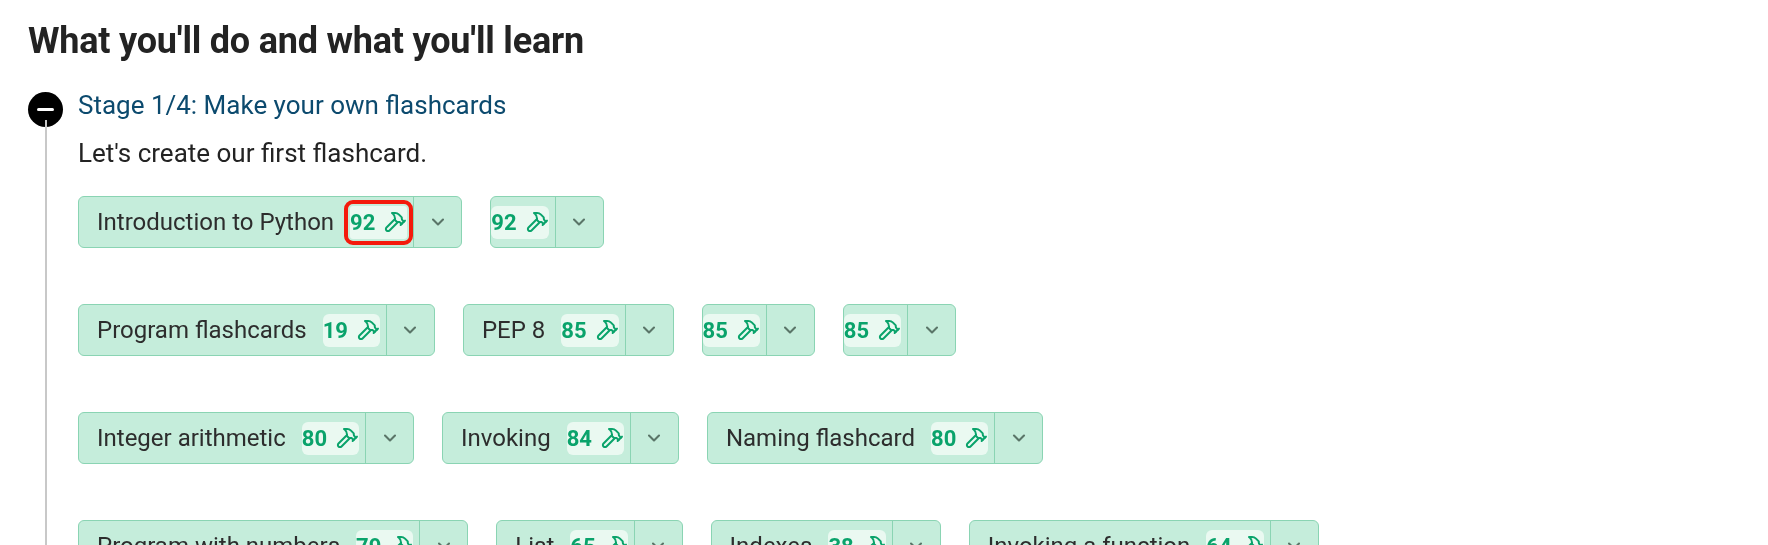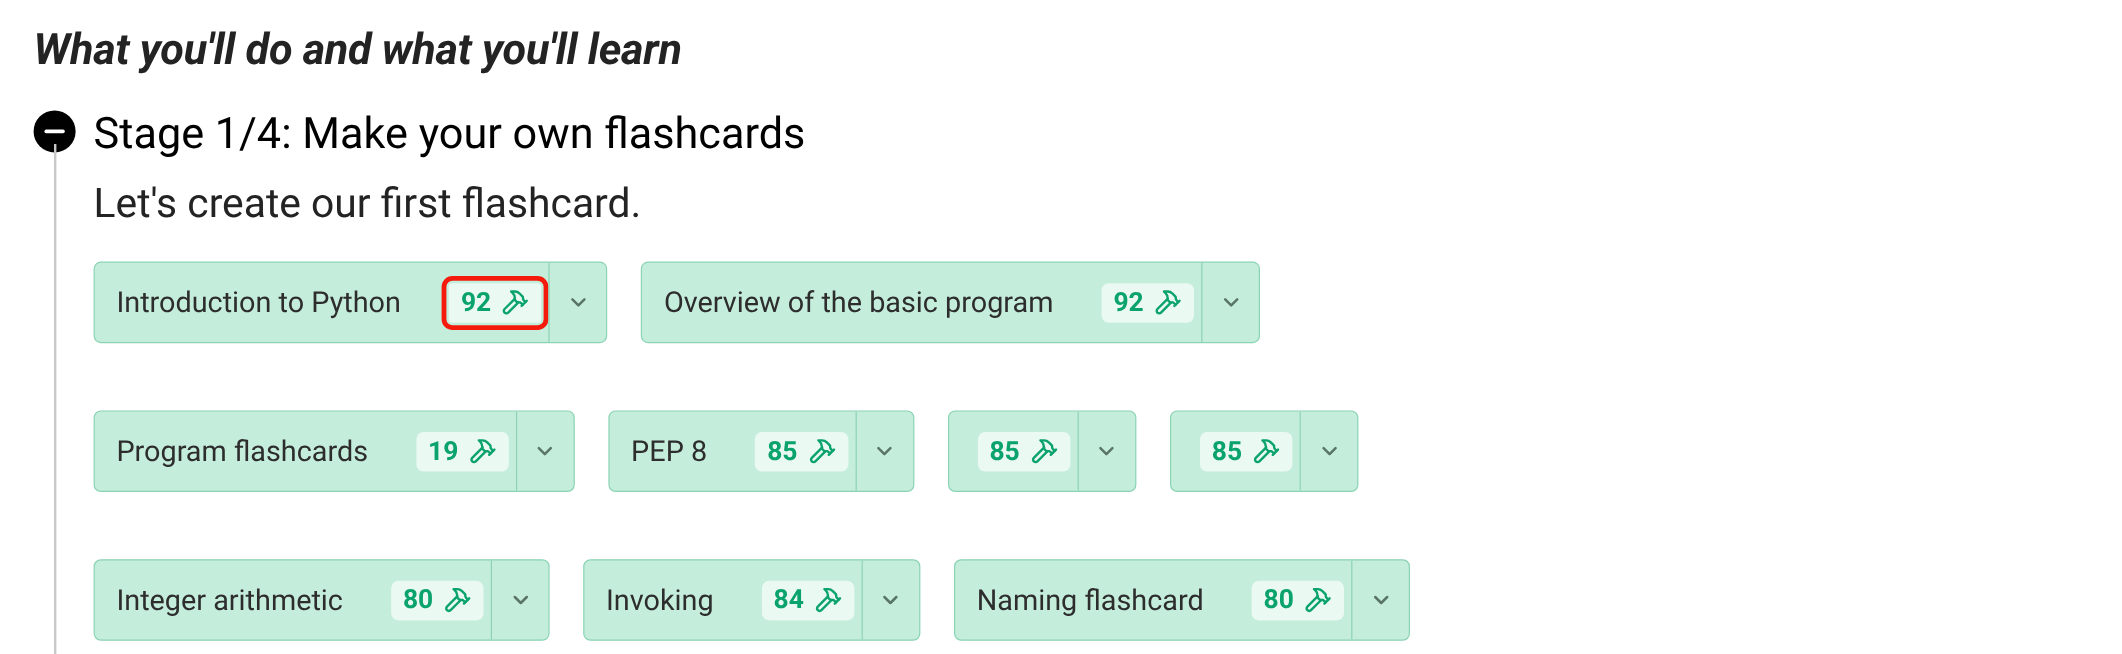--- a/index.html
+++ b/index.html
@@ -9,21 +9,20 @@
     font-family: -apple-system, BlinkMacSystemFont, "Segoe UI", Roboto, Helvetica, Arial, sans-serif;
     color: #232323;
     background: #ffffff;
     width: 1768px;
   }
   h2.section-title {
     font-size: 36px;
     font-weight: 700;
     margin: 0 0 28px 0;
     letter-spacing: -0.2px;
-    font-style: italic;
   }
   .stage-line {
     position: relative;
     padding-left: 50px;
   }
   .collapse-btn {
     position: absolute;
     left: 0;
     top: 2px;
     width: 35px;
@@ -43,63 +42,62 @@
   }
   .timeline {
     position: absolute;
     left: 17px;
     top: 30px;
     bottom: -20px;
     width: 1.5px;
     background: #c8c8c8;
   }
   .stage-title {
-    font-size: 36px;
+    font-size: 26px;
     font-weight: 400;
     margin: 0 0 18px 0;
-    color: #000000;
+    color: #0c4a6e;
   }
   .stage-desc {
-    font-size: 34px;
+    font-size: 26px;
     font-weight: 400;
     margin: 0 0 28px 0;
     color: #232323;
   }
   .chips {
     display: flex;
     flex-wrap: wrap;
     gap: 28px;
     row-gap: 28px;
   }
   .chip {
     display: inline-flex;
     align-items: center;
     background: #c5eddb;
     border: 1.5px solid #8ad4b3;
     border-radius: 6px;
     padding: 0;
-    height: 68px;
+    height: 52px;
     overflow: hidden;
     text-align: center;
   }
   .chip-label {
     font-size: 24px;
     color: #2d2d2d;
     padding: 0 16px 0 18px;
     white-space: nowrap;
   }
   .score-pill {
     display: inline-flex;
     align-items: center;
     gap: 8px;
     background: #eaf9f1;
     border-radius: 6px;
-    padding: 4px 10px;
+    padding: 4px 0;
     margin-right: 6px;
-    margin-left: 24px;
   }
   .score-pill.highlighted {
     outline: 4px solid #f41a0c;
     outline-offset: 2px;
     border-radius: 3px;
   }
   .score-num {
     font-size: 22px;
     font-weight: 700;
     color: #0aa36b;
@@ -155,21 +153,20 @@
             </svg>
           </span>
         </span>
         <span class="chevron">
           <svg viewBox="0 0 24 24" fill="none" stroke="#5a7568" stroke-width="2.5" stroke-linecap="round" stroke-linejoin="round">
             <polyline points="6 9 12 15 18 9"></polyline>
           </svg>
         </span>
       </div>
       <div class="chip">
-        <span class="chip-label">Overview of the basic program</span>
         <span class="score-pill">
           <span class="score-num">92</span>
           <span class="hammer-icon">
             <svg viewBox="0 0 24 24" fill="none" stroke="#0aa36b" stroke-width="2" stroke-linecap="round" stroke-linejoin="round">
               <path d="M15 12l-8.5 8.5c-.83.83-2.17.83-3 0 0 0 0 0 0 0a2.12 2.12 0 0 1 0-3L12 9"></path>
               <path d="M17.64 15L22 10.64"></path>
               <path d="M20.91 11.7l-1.25-1.25c-.6-.6-.93-1.4-.93-2.25v-.86L16.01 4.6a5.56 5.56 0 0 0-3.94-1.64H9l.92.82A6.18 6.18 0 0 1 12 8.4v1.56l2 2h2.47l2.26 1.91"></path>
             </svg>
           </span>
         </span>

